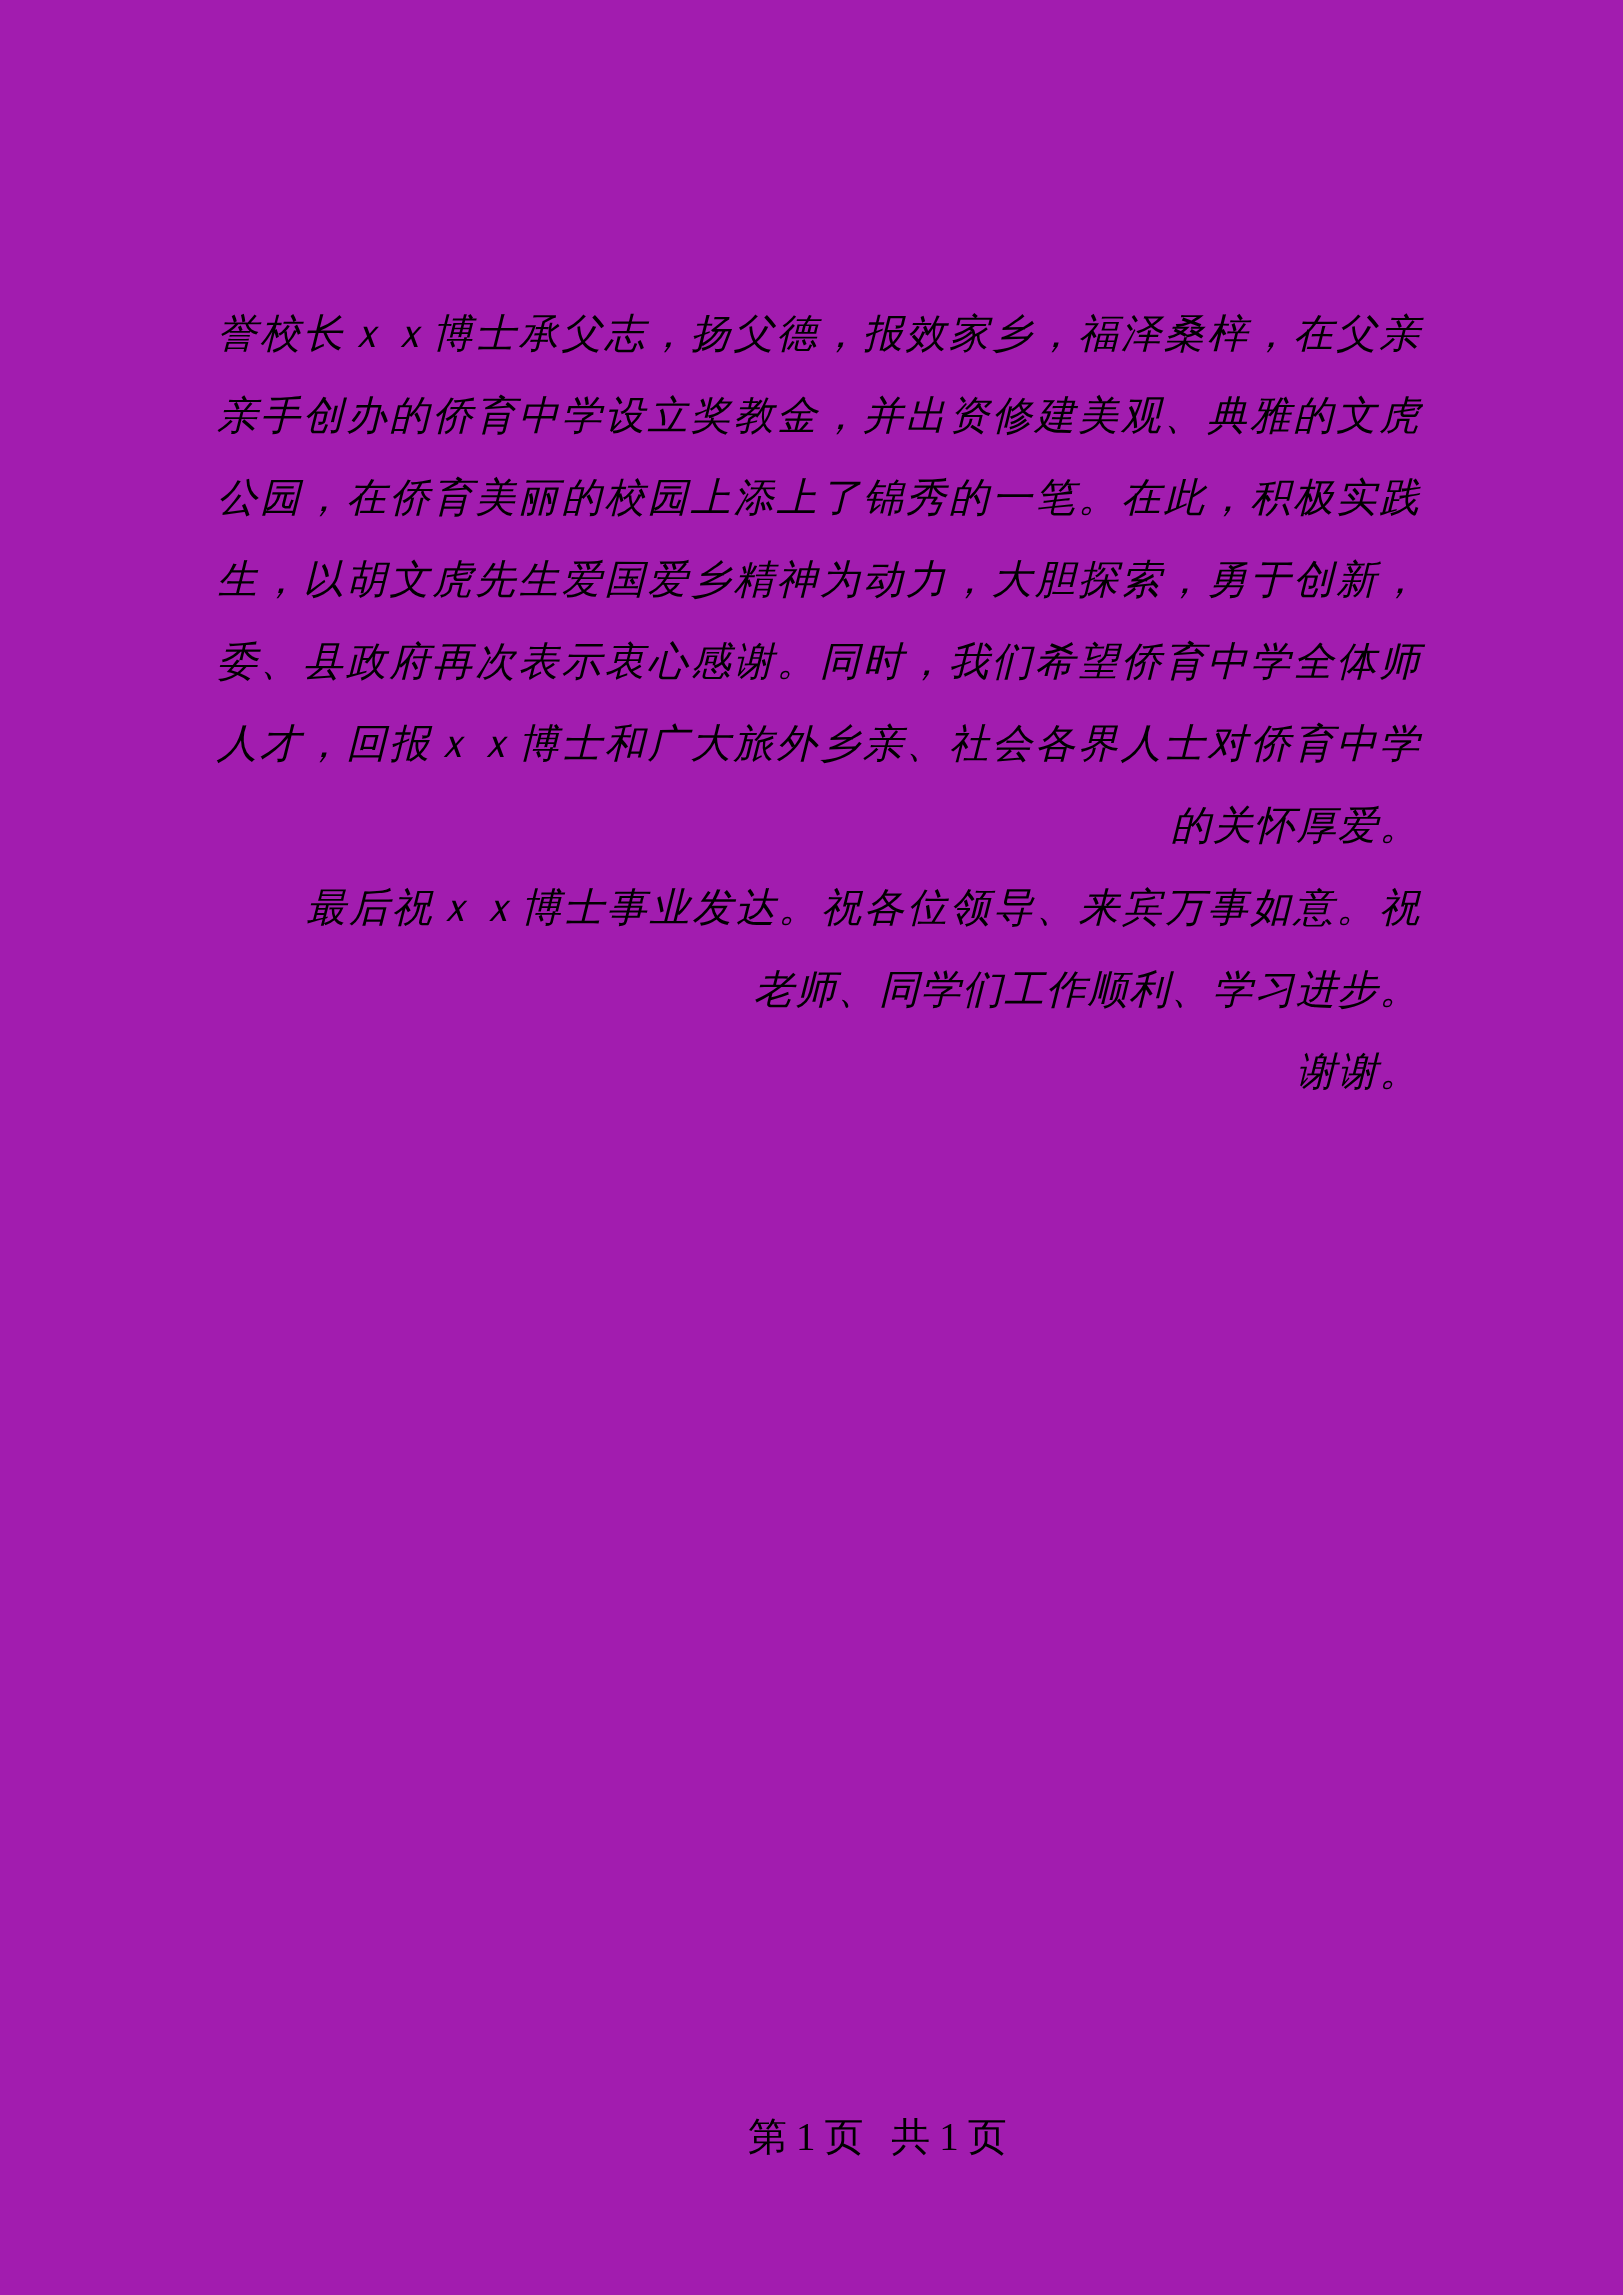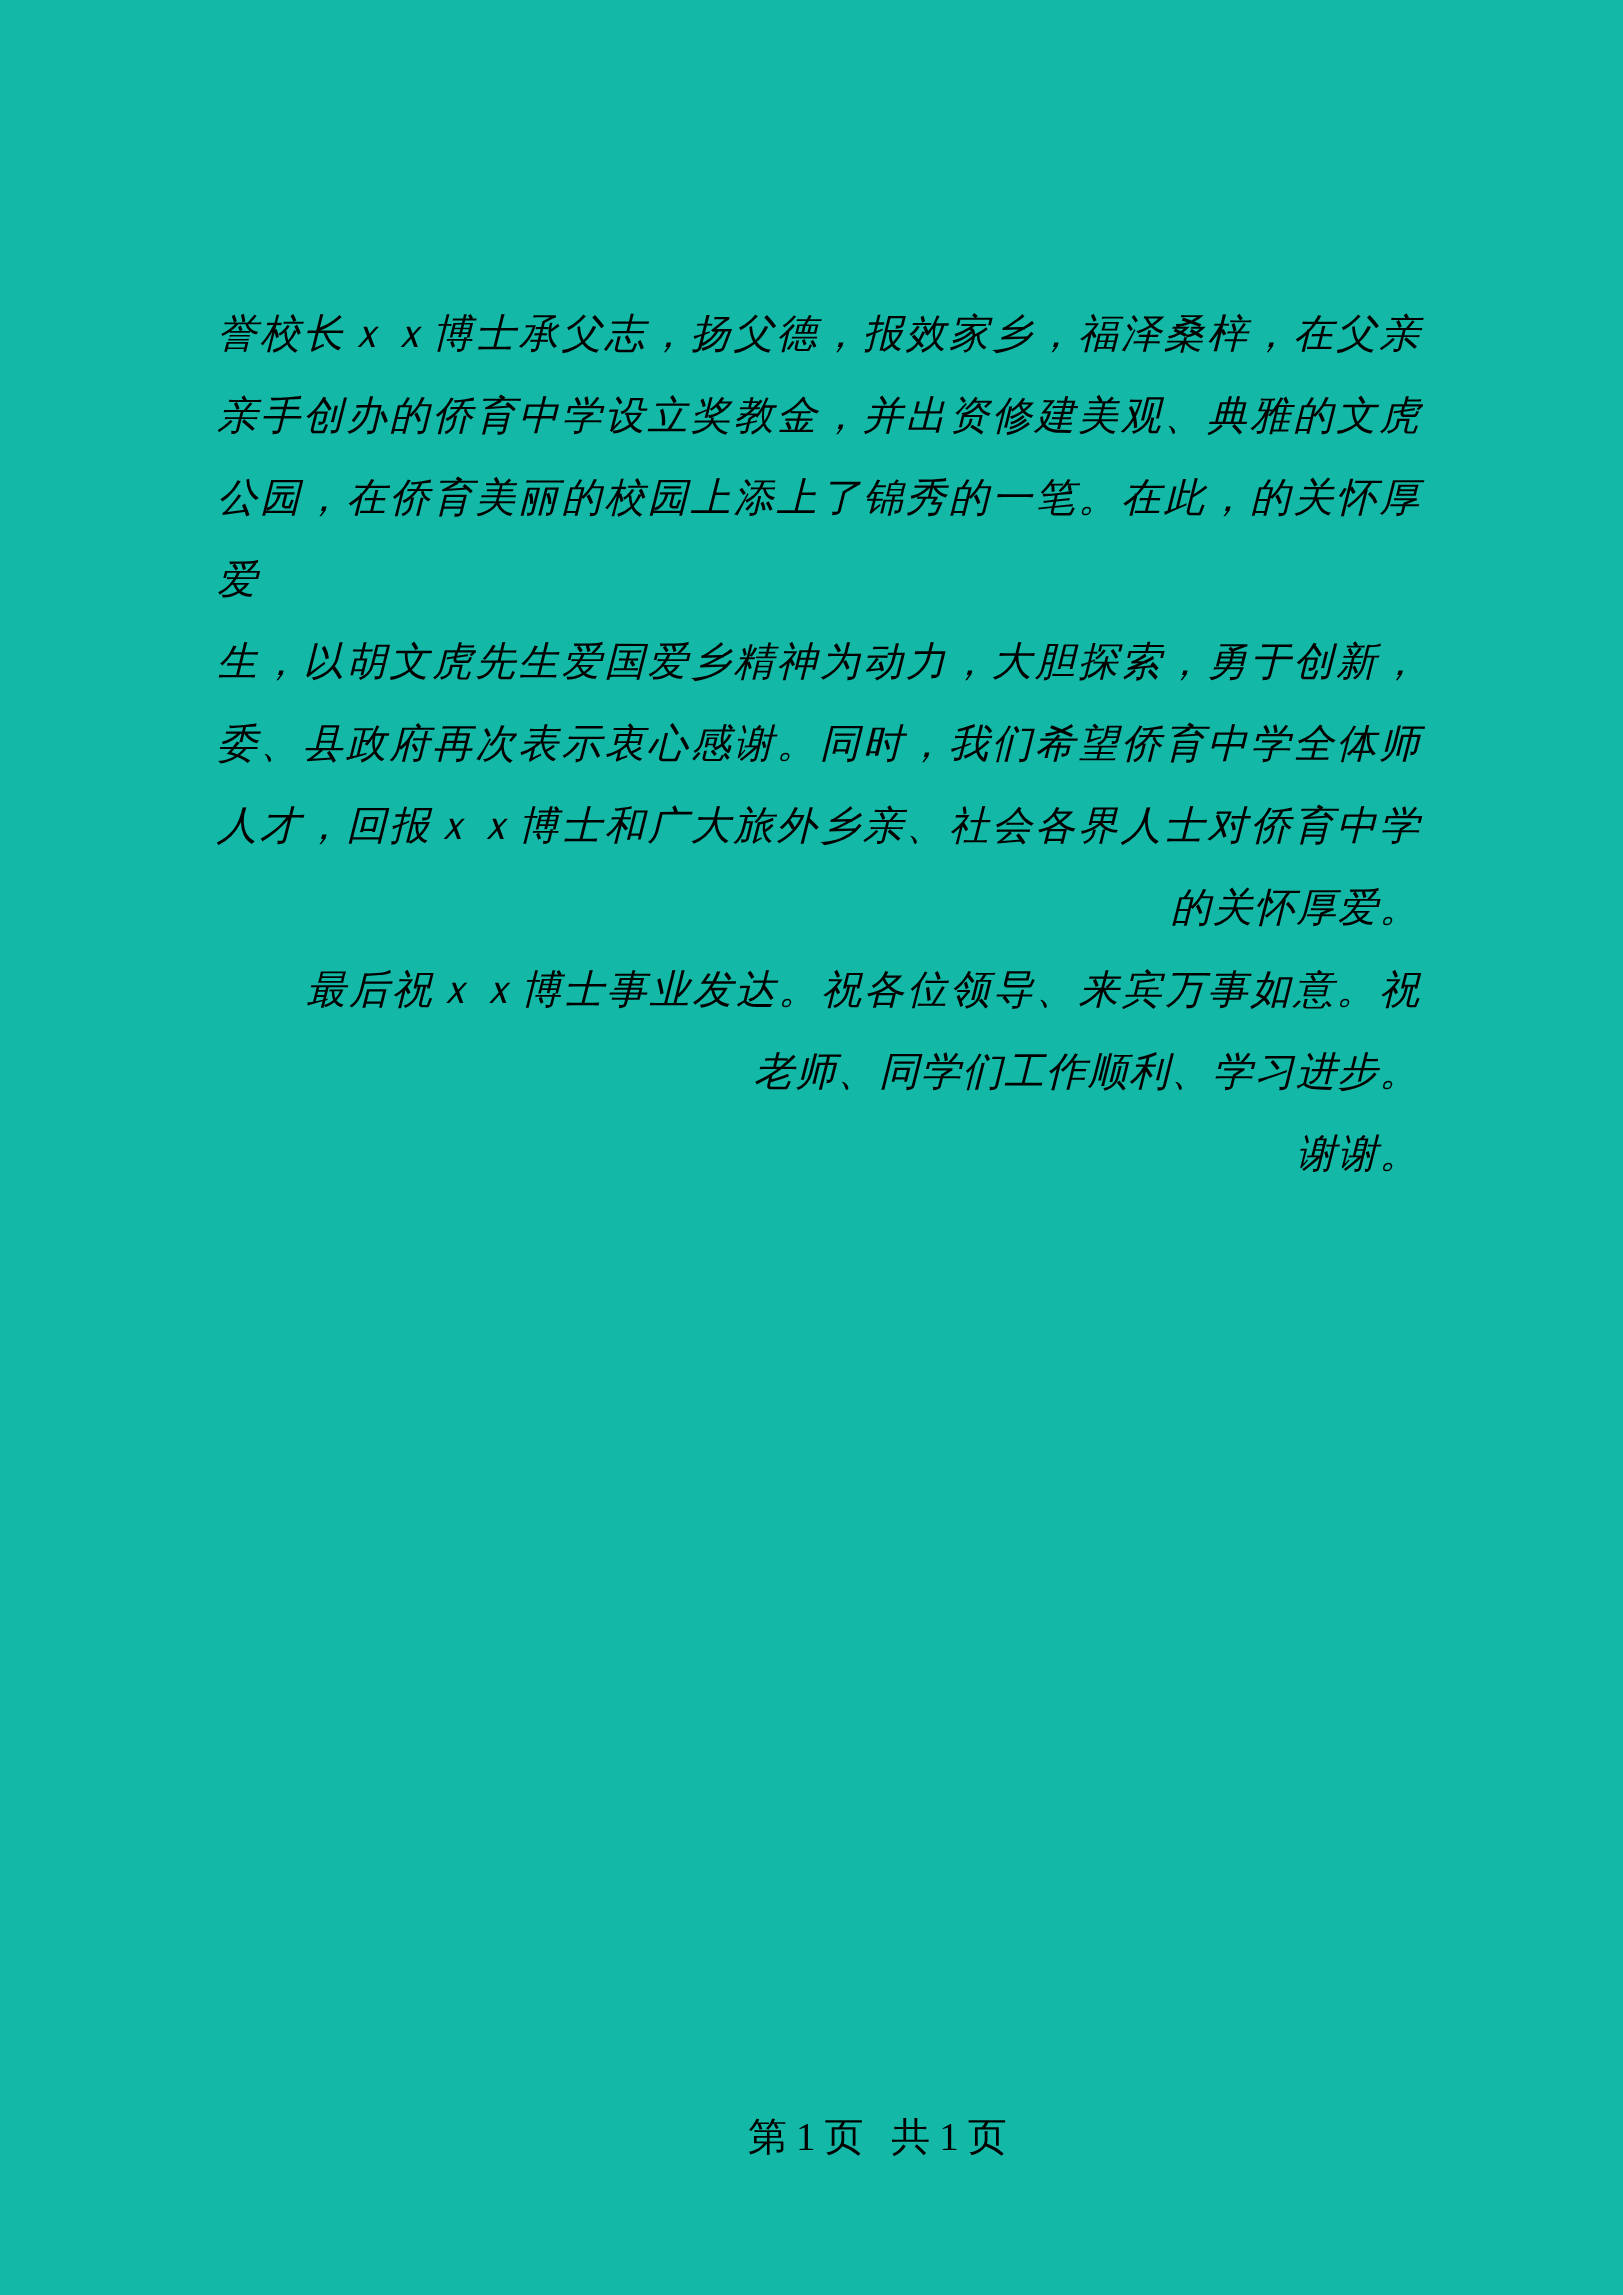--- a/index.html
+++ b/index.html
@@ -4,21 +4,21 @@
 <style>
   html, body {
     margin: 0;
     padding: 0;
     background: #ffffff;
   }
   .page {
     position: relative;
     width: 1623px;
     height: 2295px;
-    background: #14b8a6;
+    background: #a21caf;
     overflow: hidden;
     font-family: "Liberation Serif", serif;
     color: #000000;
   }
   .body-text {
     position: absolute;
     left: 217px;
     top: 293px;
     width: 1204px;
     font-size: 40px;
@@ -51,21 +51,21 @@
   }
 </style>
 </head>
 <body>
 
 <div class="page">
 
   <div class="body-text">
     <div class="line just">誉校长ｘｘ博士承父志，扬父德，报效家乡，福泽桑梓，在父亲</div>
     <div class="line just">亲手创办的侨育中学设立奖教金，并出资修建美观、典雅的文虎</div>
-    <div class="line just">公园，在侨育美丽的校园上添上了锦秀的一笔。在此，的关怀厚爱</div>
+    <div class="line just">公园，在侨育美丽的校园上添上了锦秀的一笔。在此，积极实践</div>
     <div class="line just">生，以胡文虎先生爱国爱乡精神为动力，大胆探索，勇于创新，</div>
     <div class="line just">委、县政府再次表示衷心感谢。同时，我们希望侨育中学全体师</div>
     <div class="line just">人才，回报ｘｘ博士和广大旅外乡亲、社会各界人士对侨育中学</div>
     <div class="line">的关怀厚爱。</div>
     <div class="line just indent">最后祝ｘｘ博士事业发达。祝各位领导、来宾万事如意。祝</div>
     <div class="line">老师、同学们工作顺利、学习进步。</div>
     <div class="line indent">谢谢。</div>
   </div>
 
   <div class="page-footer">第1页 共1页</div>

